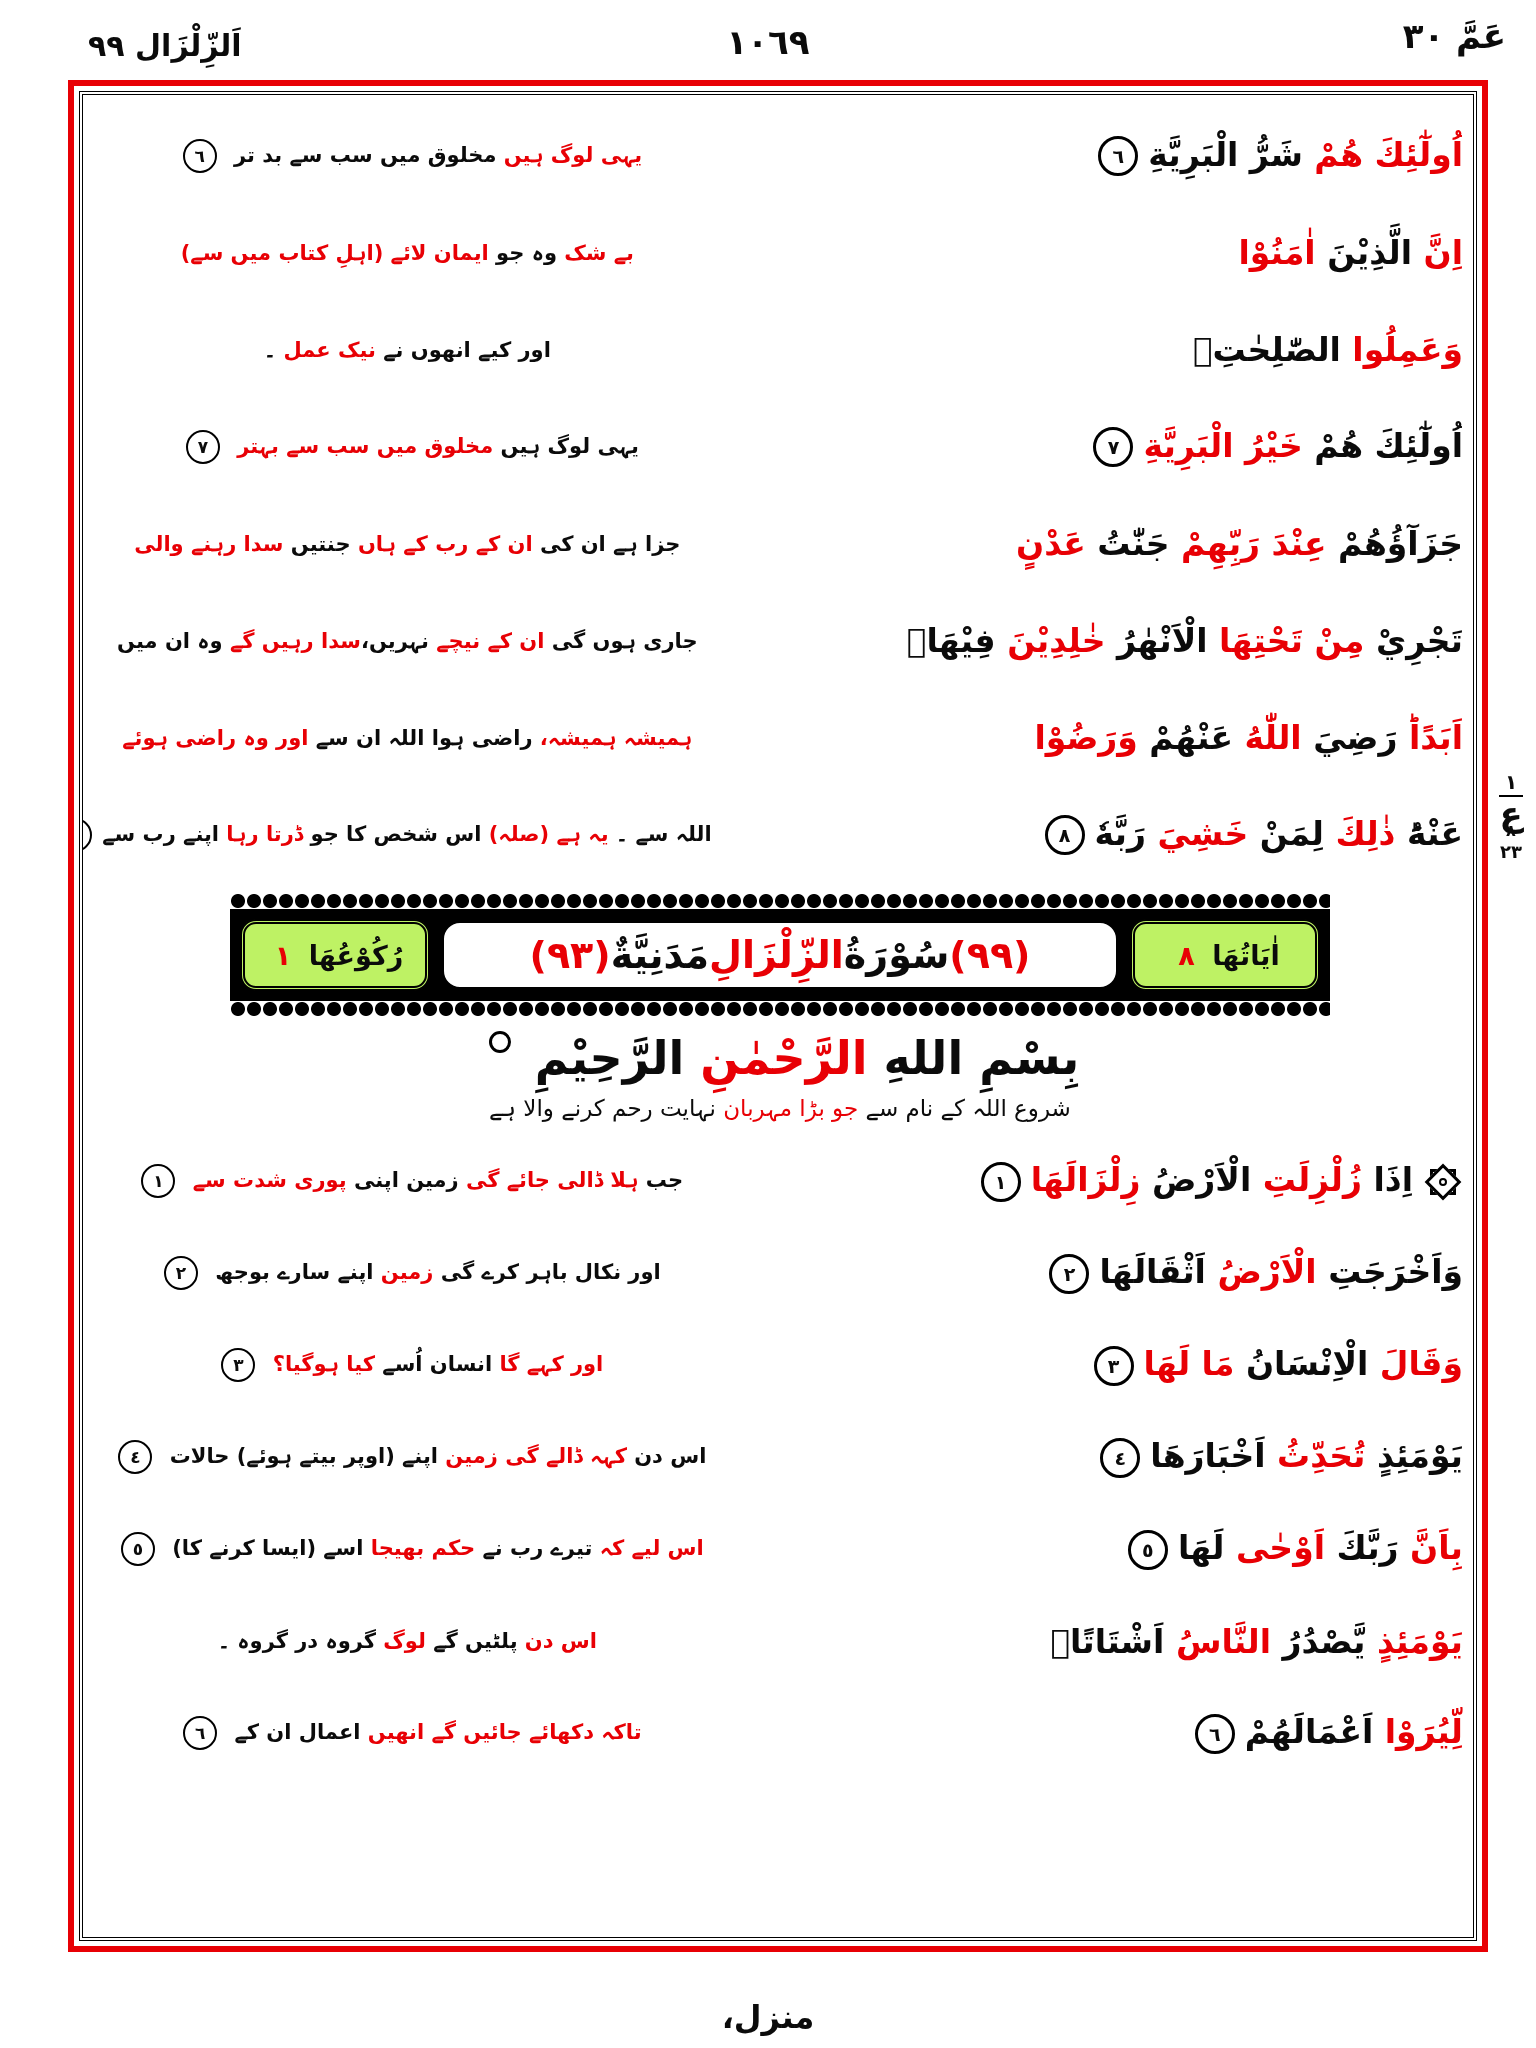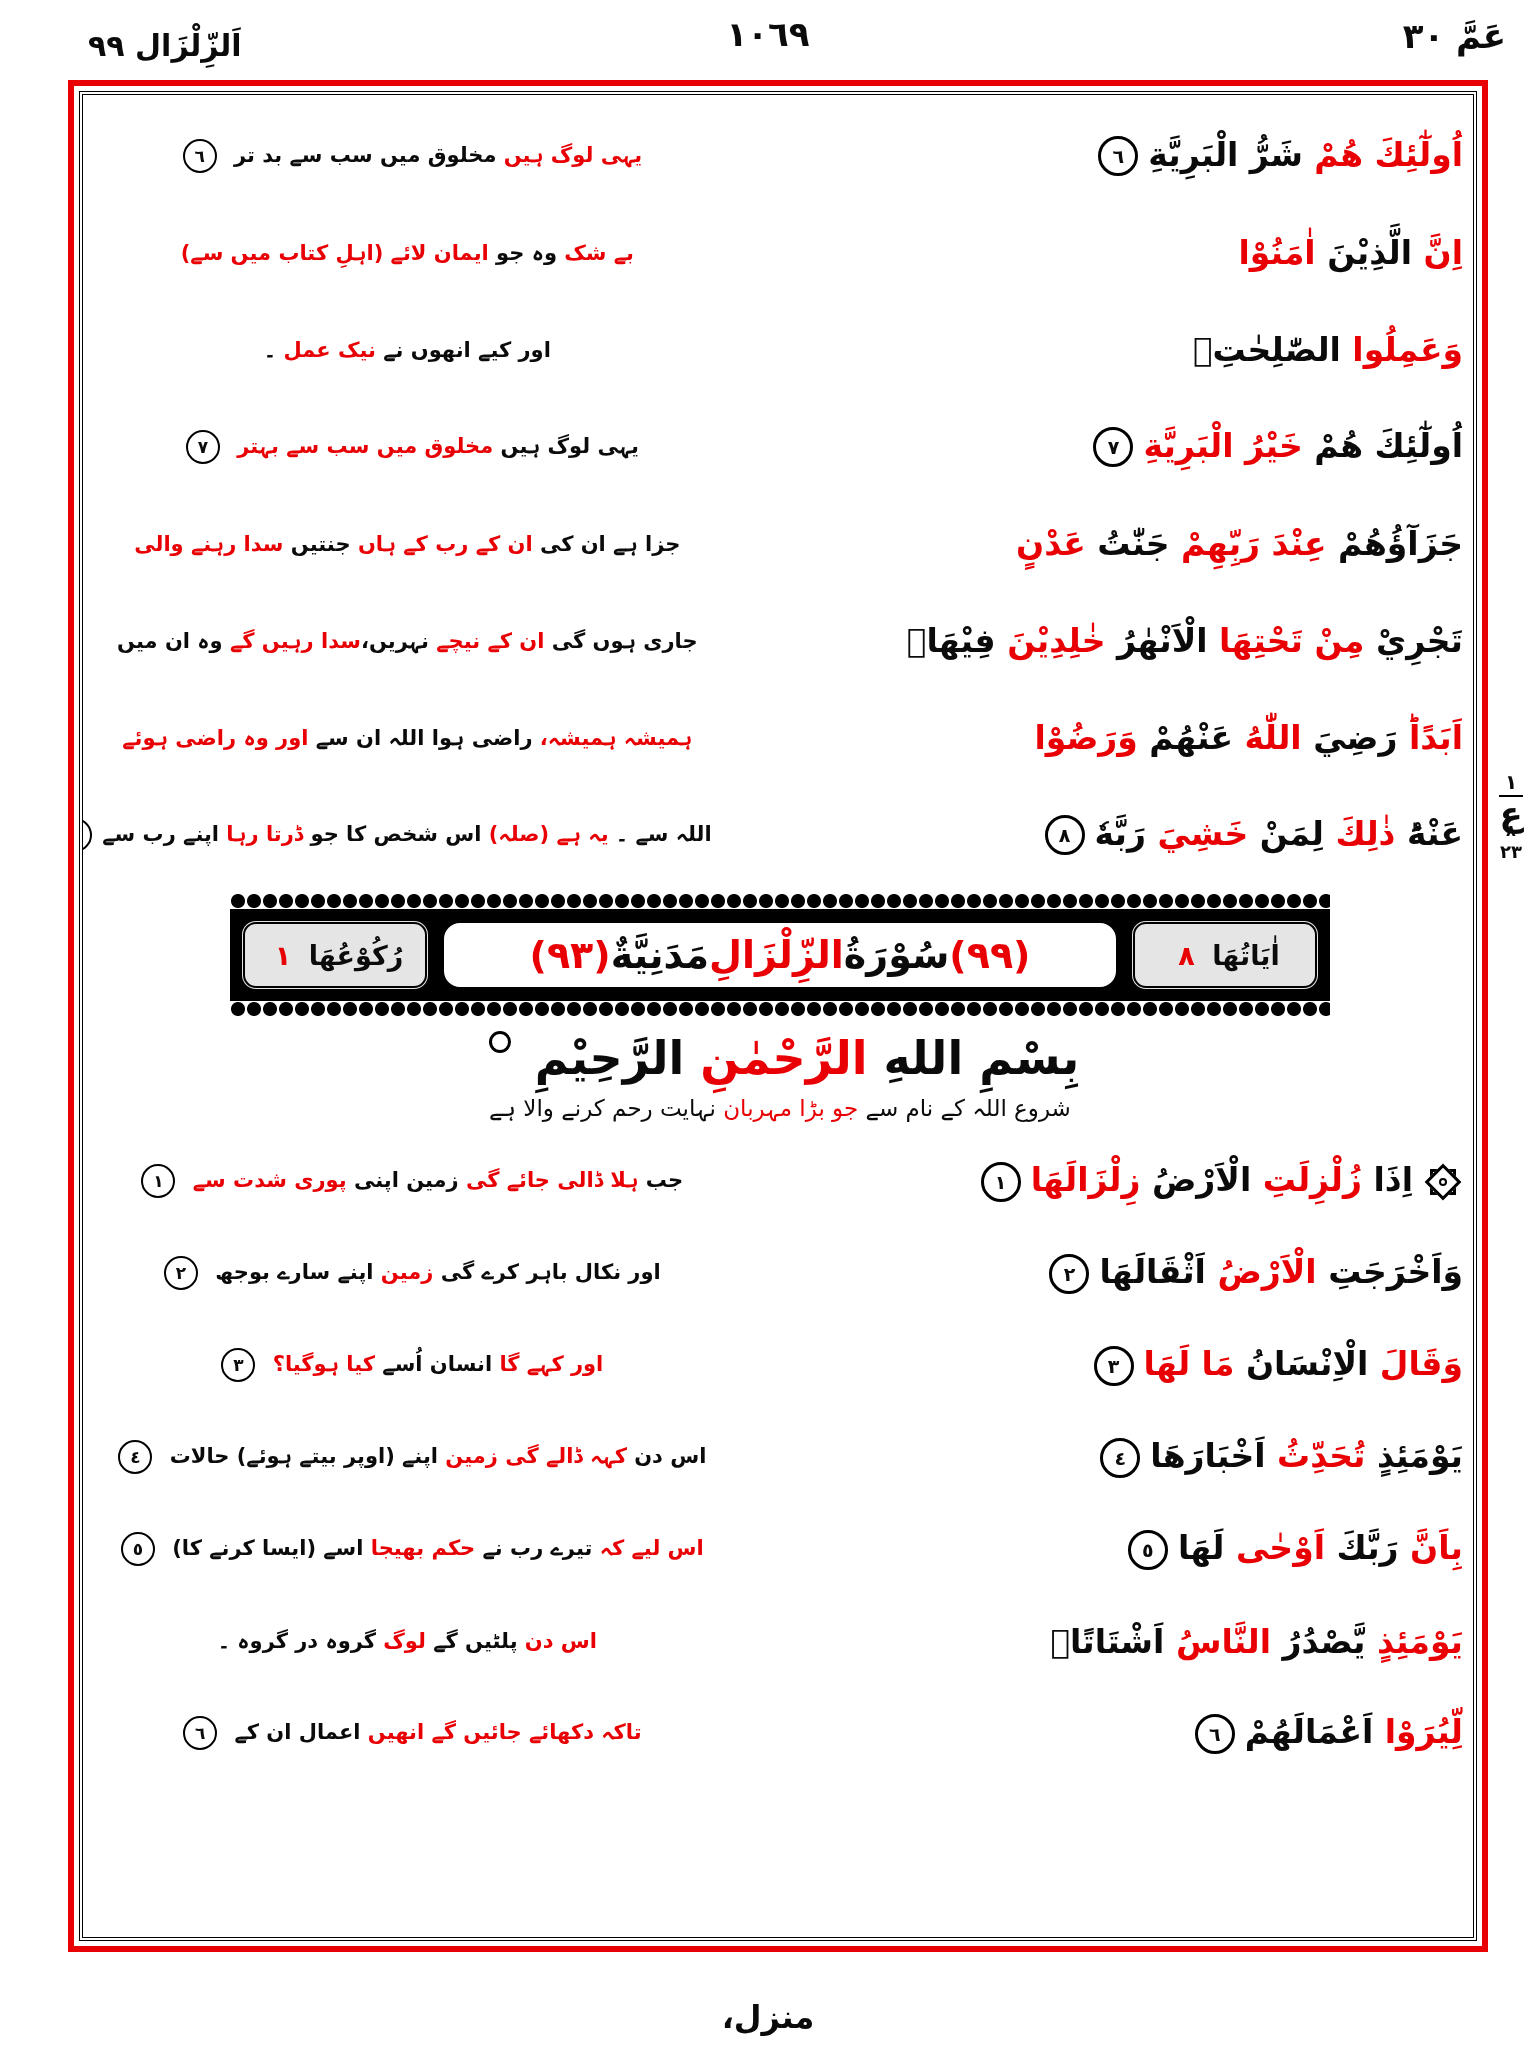--- a/index.html
+++ b/index.html
@@ -12,21 +12,21 @@
     width:1536px;height:2048px;
     background:#fff;
     font-family:"DejaVu Sans", sans-serif;
     color:var(--ink);
     overflow:hidden;
     direction:rtl;
   }
   
   .hdr{position:absolute;top:0;left:0;right:0;height:78px;}
   .hdr-right{position:absolute;right:30px;top:16px;font-size:34px;font-weight:bold;}
-  .hdr-center{position:absolute;left:50%;transform:translateX(-50%);top:14px;font-size:34px;font-weight:bold;letter-spacing:2px;}
+  .hdr-center{position:absolute;left:50%;transform:translateX(-50%);top:22px;font-size:34px;font-weight:bold;letter-spacing:2px;}
   .hdr-left{position:absolute;left:88px;top:28px;font-size:30px;font-weight:bold;}
   
   .frame{
     position:absolute;left:68px;right:48px;top:80px;bottom:96px;
     border:6px solid var(--red);
     padding:5px;
     box-sizing:border-box;
     background:#fff;
   }
   .frame-inner{
@@ -75,21 +75,21 @@
   
   .surah-wrap{width:1100px;margin:10px auto 6px;}
   .scallop{height:16px;background:
     radial-gradient(circle at 8px 8px, #000 6.5px, transparent 7.5px);
     background-size:16px 16px;background-repeat:repeat-x;}
   .scallop.bottom{background-position:0 100%;}
   .surah-box{
     background:#000;padding:10px 10px;display:flex;direction:rtl;align-items:stretch;gap:10px;
   }
   .surah-panel{
-    width:190px;background:#e5e5e5;border:5px double #000;border-radius:16px;
+    width:190px;background:#bef264;border:5px double #000;border-radius:16px;
     display:flex;align-items:center;justify-content:center;
     font-size:27px;font-weight:bold;text-align:center;padding:6px 4px;box-sizing:border-box;
   }
   .surah-title{
     flex:1;background:#fff;border:4px solid #000;border-radius:20px;
     display:flex;align-items:center;justify-content:center;
     font-size:38px;font-weight:bold;padding:10px 8px;box-sizing:border-box;white-space:nowrap;
   }
   .panel-num{color:var(--red);margin:0 8px;}
   

